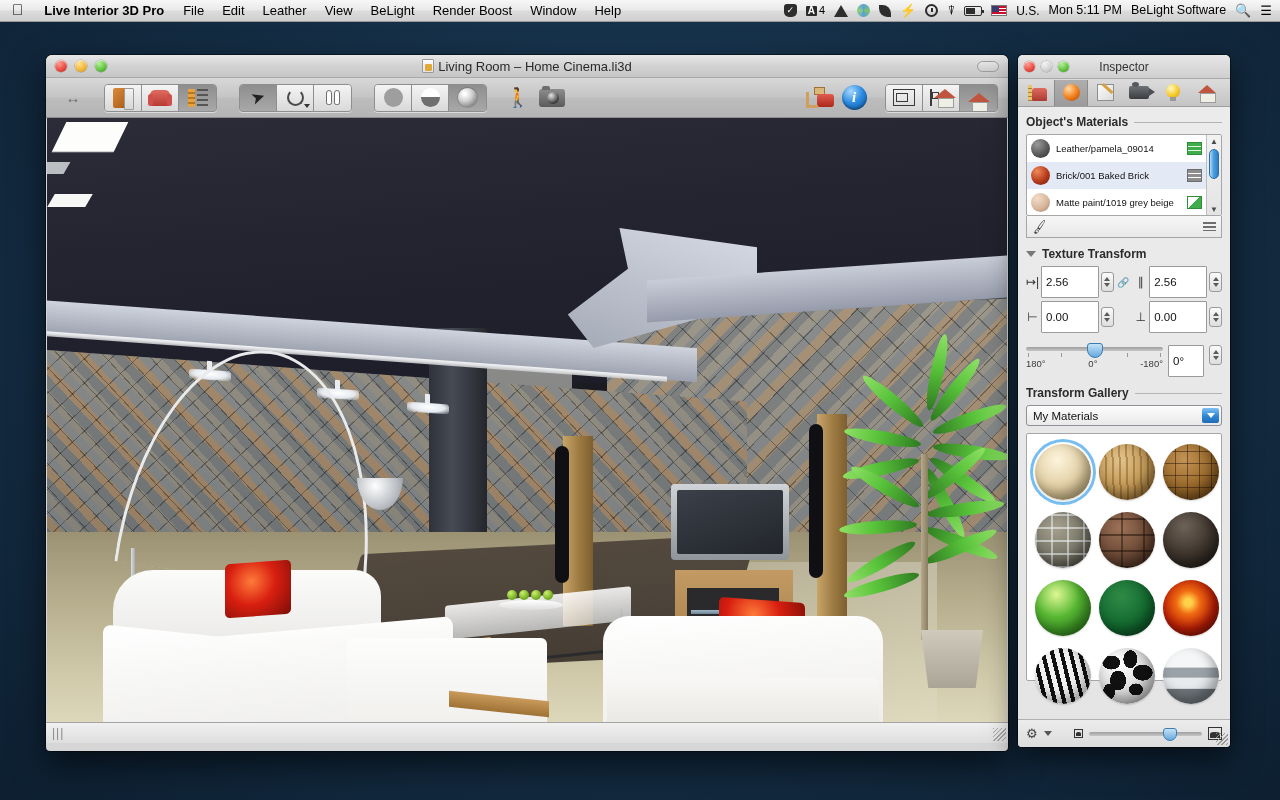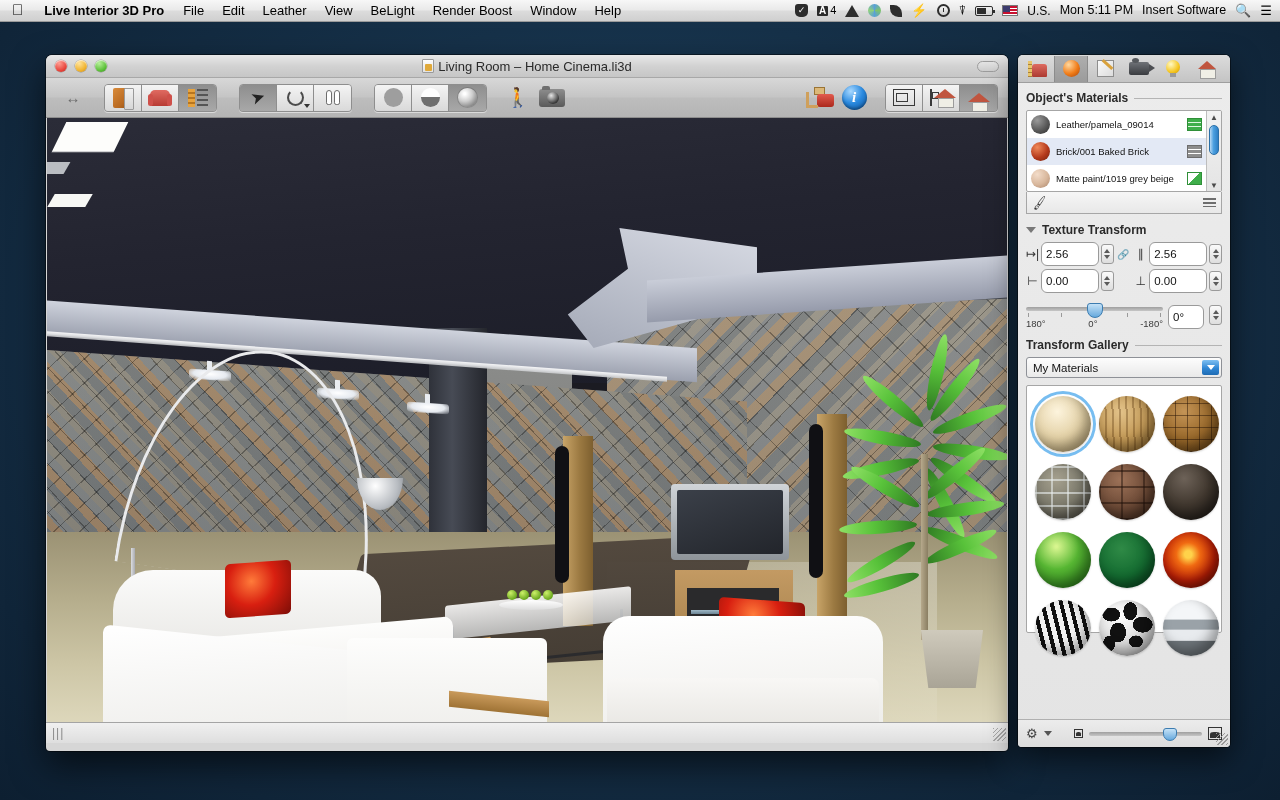--- a/index.html
+++ b/index.html
@@ -300,22 +300,22 @@
   .scr-arrow { position:absolute; left:0; right:0; height:12px; display:flex; align-items:center; justify-content:center; font-size:8px; color:#4a4a4a; }
   .scr-up { top:0; } .scr-dn { bottom:0; }
   .scr-thumb { position:absolute; left:2px; right:2px; top:14px; height:30px; border-radius:6px;
     background:linear-gradient(90deg,#b8d9f4,#4a9fe0 45%,#2f7fc4); border:1px solid #2a6fa8; }
 
   .mat-tools { display:flex; align-items:center; justify-content:space-between; height:22px; border:1px solid #a6a6a6; border-top:none; background:linear-gradient(180deg,#f6f6f6,#e8e8e8); padding:0 5px; }
   .eyedrop { font-size:12px; color:#333; transform:rotate(-10deg); }
   .hamb { width:13px; height:9px; background:repeating-linear-gradient(180deg,#6e6e6e 0 2px,transparent 2px 4px); }
 
   .tt-grid { display:grid; grid-template-columns:auto 1fr auto auto auto 1fr auto; align-items:center; gap:3px 2px; margin-top:4px; }
-  .fld { border:1px solid #9a9a9a; background:#fff; height:24px; font-size:11.5px; color:#111;
-    display:flex; align-items:center; padding:0 4px; border-radius:6px; }
+  .fld { border:1px solid #9a9a9a; background:#fff; height:32px; font-size:11.5px; color:#111;
+    display:flex; align-items:center; padding:0 4px; border-radius:1px; }
   .stepper { width:13px; height:20px; border:1px solid #9a9a9a; border-radius:3px;
     background:linear-gradient(180deg,#fafafa,#dedede); display:flex; flex-direction:column;
     align-items:center; justify-content:center; gap:2px; }
   .stepper i { width:0; height:0; border-left:3px solid transparent; border-right:3px solid transparent; display:block; }
   .stepper i.up { border-bottom:4px solid #5a5a5a; }
   .stepper i.dn { border-top:4px solid #5a5a5a; }
   .axis-lbl { font-size:12px; color:#333; width:13px; text-align:center; }
   .chain { font-size:10px; color:#6a6a6a; padding:0 2px; }
 
   .rot-row { display:flex; align-items:flex-start; gap:5px; margin-top:8px; }
@@ -396,21 +396,21 @@
       </span>
     <span class="mbi ic-wifi">⍒</span>
     <span class="mbi">
         <span class="ic-batt"></span>
       </span>
     <span class="mbi">
         <span class="ic-flag"></span>
       </span>
     <span class="mbi">U.S.</span>
     <span class="mbi mb-clock">Mon 5:11 PM</span>
-    <span class="mbi mb-user">Insert Software</span>
+    <span class="mbi mb-user">BeLight Software</span>
     <span class="mbi ic-search">🔍</span>
     <span class="mbi ic-list">☰</span>
   </div>
 </div>
 
 <div id="doc-window">
 
   <div class="titlebar">
     <div class="lights">
       <span class="light l-red"></span>
@@ -606,20 +606,28 @@
   </div>
 
   <div class="statusbar">
     <span class="grip-bars">|||</span>
     <span class="resize-grip"></span>
   </div>
 </div>
 
 <div id="inspector">
 
+  <div class="insp-title">
+    <div class="lights">
+      <span class="light l-red"></span>
+      <span class="light l-grey"></span>
+      <span class="light l-grn"></span>
+    </div>
+    <span class="t">Inspector</span>
+  </div>
 
   <div class="insp-tabs">
     <div class="itab">
         <span class="ic-objchair"></span>
       </div>
     <div class="itab sel">
         <span class="ic-orange-sph"></span>
       </div>
     <div class="itab">
         <span class="ic-pencil"></span>

